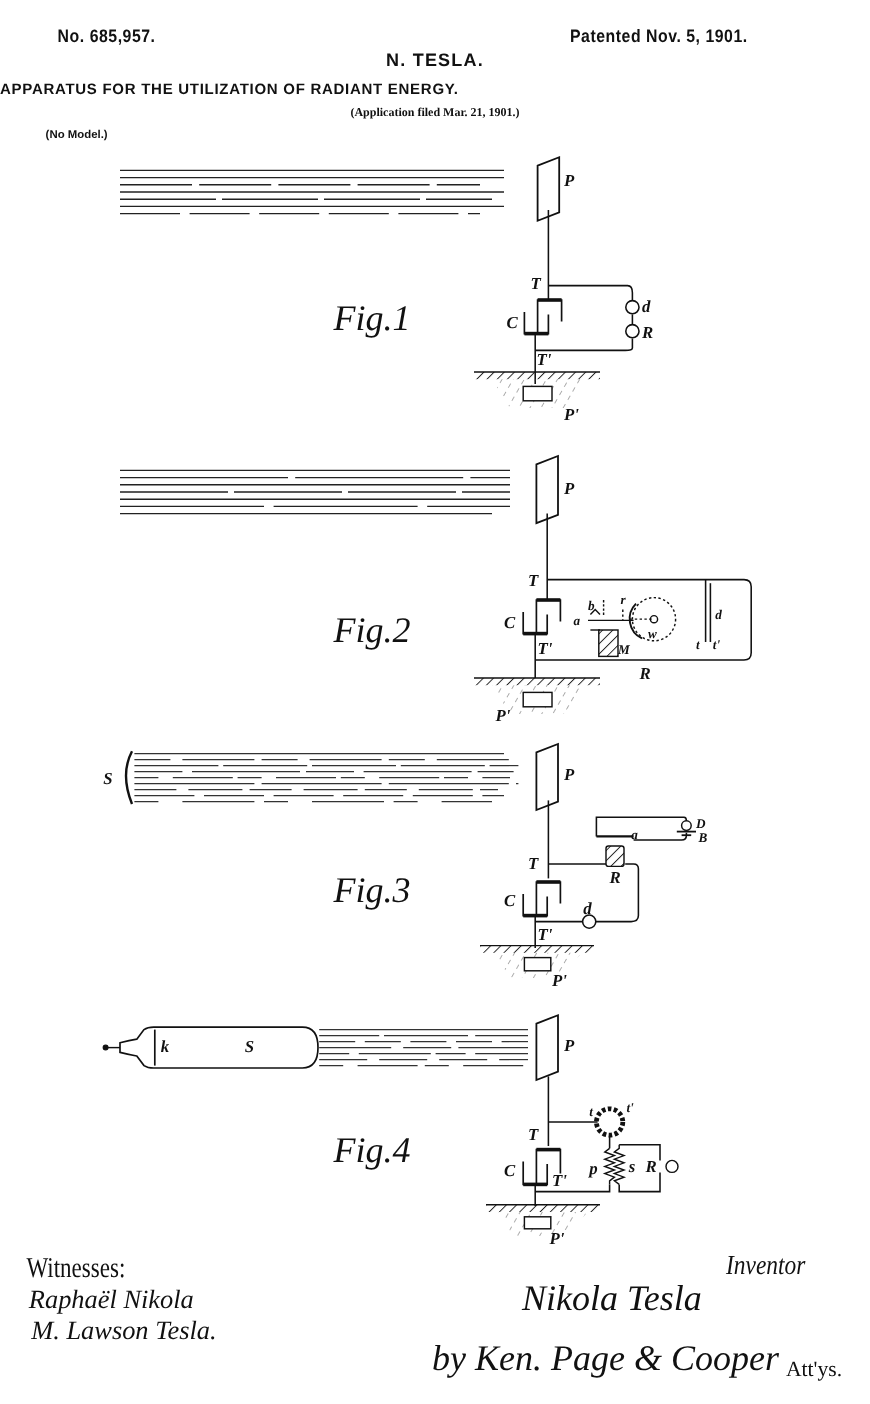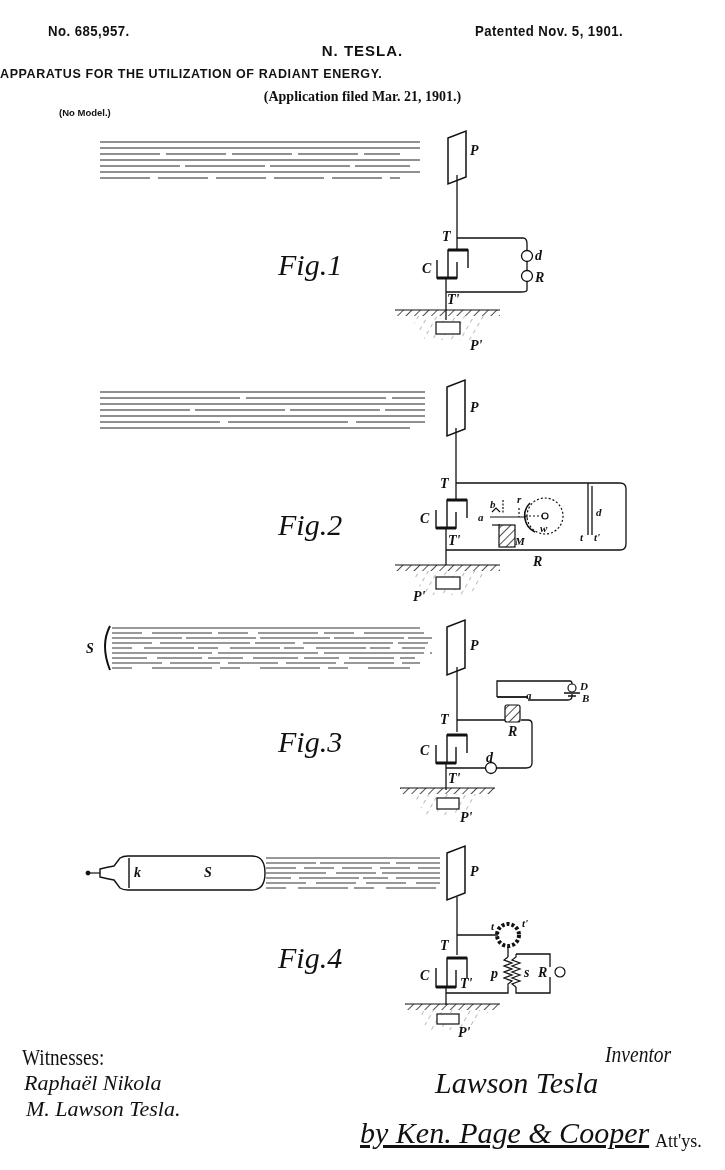--- a/index.html
+++ b/index.html
@@ -2,33 +2,33 @@
 <html><head>
 <meta charset="utf-8">
 <style>
   html,body{margin:0;padding:0;background:#fff;}
   body{width:725px;height:1170px;position:relative;overflow:hidden;color:#111;font-family:"Liberation Sans",sans-serif;}
   .hdr{position:absolute;font-weight:bold;}
   #patno{left:48px;top:22px;font-size:15px;letter-spacing:0.5px;transform:scaleX(0.88);transform-origin:left;}
   #patdate{left:475px;top:22px;font-size:15px;letter-spacing:0.5px;transform:scaleX(0.88);transform-origin:left;}
   #inventor{left:0;width:725px;text-align:center;top:42px;font-size:15px;letter-spacing:1px;}
   #title{left:0;width:725px;text-align:left;top:67px;font-size:12.5px;letter-spacing:0.6px;}
-  #appfiled{left:0;width:725px;text-align:center;top:89px;font-size:14px;font-family:"Liberation Serif",serif;}
-  #nomodel{left:38px;top:107px;font-size:9.5px;margin-left:21px;}
+  #appfiled{left:0;width:725px;text-align:center;top:89px;font-size:10px;font-family:"Liberation Serif",serif;}
+  #nomodel{left:38px;top:107px;font-size:9.5px;}
   svg{position:absolute;left:0;top:0;}
   .lbl{font-family:"Liberation Serif",serif;font-style:italic;font-weight:bold;font-size:14px;fill:#111;}
   .lbl-s{font-family:"Liberation Serif",serif;font-style:italic;font-weight:bold;font-size:11px;fill:#111;}
   .figlbl{font-family:"Liberation Serif",serif;font-style:italic;font-size:30px;fill:#111;}
   .hand{position:absolute;font-family:"Liberation Serif",serif;font-style:italic;color:#111;}
   #witnesses{left:22px;top:1044px;font-size:24px;font-style:normal;transform:scaleX(0.8);transform-origin:left;}
   #wit1{left:24px;top:1070px;font-size:22px;}
   #wit2{left:26px;top:1096px;font-size:22px;}
   #invlabel{left:605px;top:1042px;font-size:23px;transform:scaleX(0.85);transform-origin:left;}
   #invsig{left:435px;top:1066px;font-size:30px;}
-  #attys{left:360px;top:1116px;font-size:30px;text-decoration:underline;}
+  #attys{left:360px;top:1116px;font-size:30px;}
   #attyslbl{left:655px;top:1131px;font-size:18px;font-style:normal;}
 </style>
 </head>
 <body>
 
 <div class="hdr" id="patno">No. 685,957.</div>
 <div class="hdr" id="patdate">Patented Nov. 5, 1901.</div>
 <div class="hdr" id="inventor">N. TESLA.</div>
 <div class="hdr" id="title">APPARATUS FOR THE UTILIZATION OF RADIANT ENERGY.</div>
 <div class="hdr" id="appfiled">(Application filed Mar. 21, 1901.)</div>
@@ -263,15 +263,15 @@
     </g>
     <text class="lbl" x="458" y="1037">P'</text>
     <text class="figlbl" x="278" y="968">Fig.4</text>
   </g>
 </svg>
 
 <div class="hand" id="witnesses">Witnesses:</div>
 <div class="hand" id="wit1">Raphaël Nikola</div>
 <div class="hand" id="wit2">M. Lawson Tesla.</div>
 <div class="hand" id="invlabel">Inventor</div>
-<div class="hand" id="invsig">Lawson Tesla</div>
+<div class="hand" id="invsig">Nikola Tesla</div>
 <div class="hand" id="attys">by Ken. Page &amp; Cooper</div>
 <div class="hand" id="attyslbl">Att'ys.</div>
 
 </body></html>

